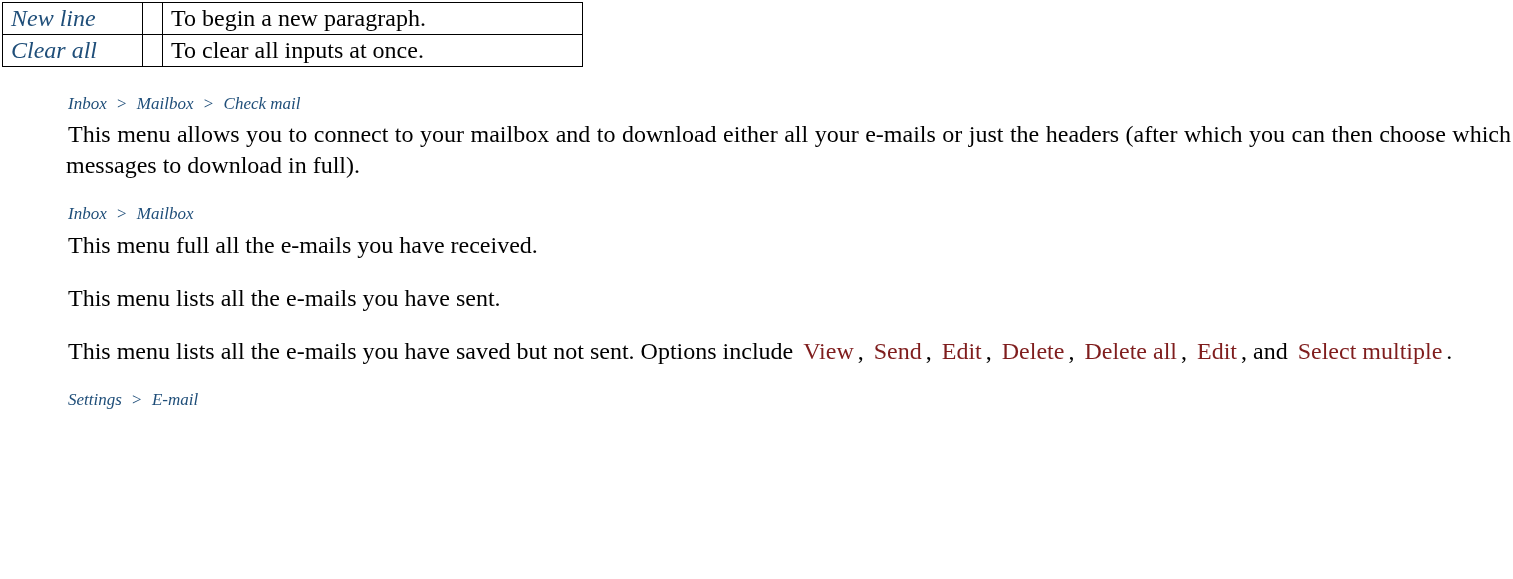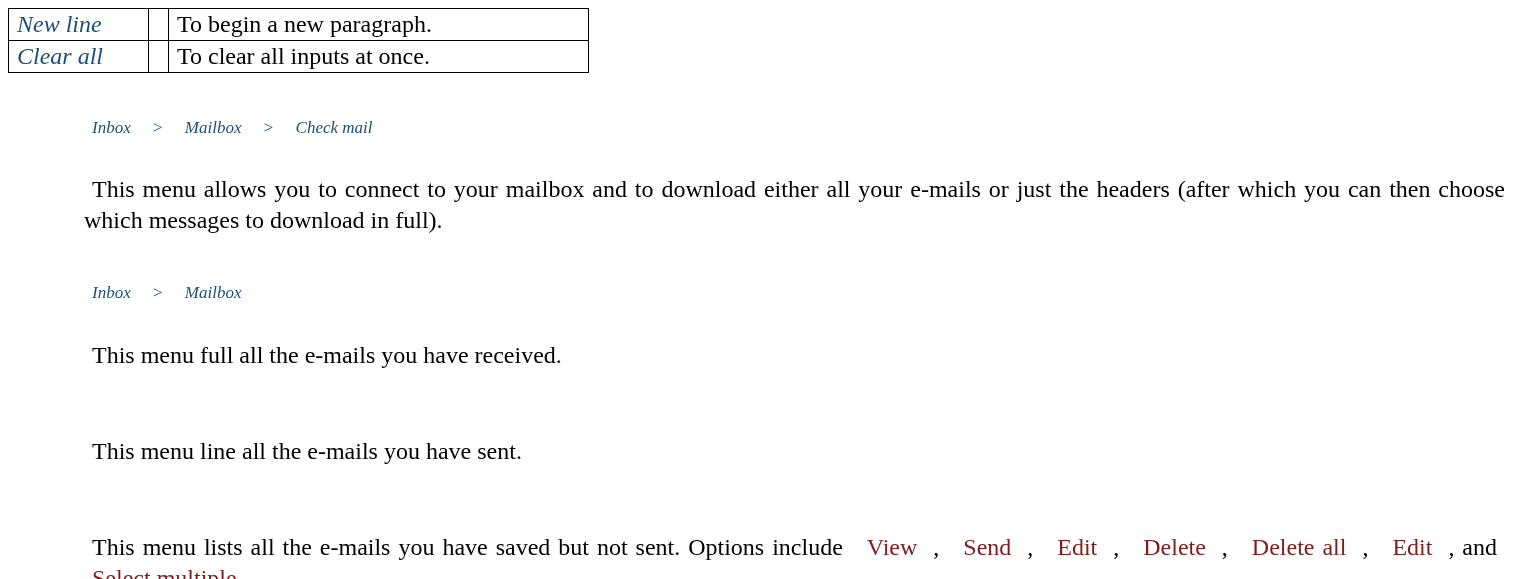--- a/index.html
+++ b/index.html
@@ -1,17 +1,17 @@
 <!DOCTYPE html>
 <html><head>
   <meta charset="utf-8">
   <style>
     * {
       margin: 0;
-      padding: 8px;
+      padding: 2px;
       box-sizing: border-box;
     }
     body {
       font-family: "Times New Roman", Times, serif;
       font-size: 24px;
       color: #000;
       padding: 0;
       width: 1513px;
     }
     .table-section {
@@ -50,21 +50,20 @@
     .breadcrumb .sep {
       font-style: normal;
       color: #1f4e79;
       margin: 0 2px;
     }
     .desc {
       color: #000;
       font-size: 24px;
       line-height: 1.3;
       text-align: justify;
-      margin-top: 19px;
     }
     .inline-option {
       color: #7f1d1d;
     }
   </style>
 </head>
 <body>
 
 <table class="table-section">
   <tbody>
@@ -102,21 +101,21 @@
       <span class="sep">&gt;</span>
       <span>Mailbox</span>
     </div>
     <div class="desc">
       <span>This menu full all the e-mails you have received.</span>
     </div>
   </div>
 
   <div class="section">
     <div class="desc">
-      <span>This menu line all the e-mails you have sent.</span>
+      <span>This menu lists all the e-mails you have sent.</span>
     </div>
   </div>
 
   <div class="section">
     <div class="desc"><span>This menu lists all the e-mails you have saved but not sent. Options include </span><span class="inline-option">View</span><span>, </span><span class="inline-option">Send</span><span>, </span><span class="inline-option">Edit</span><span>, </span><span class="inline-option">Delete</span><span>, </span><span class="inline-option">Delete all</span><span>, </span><span class="inline-option">Edit</span><span>, and </span><span class="inline-option">Select multiple</span><span>.</span></div>
   </div>
 
   <div class="section">
     <div class="breadcrumb">
       <span>Settings</span>

